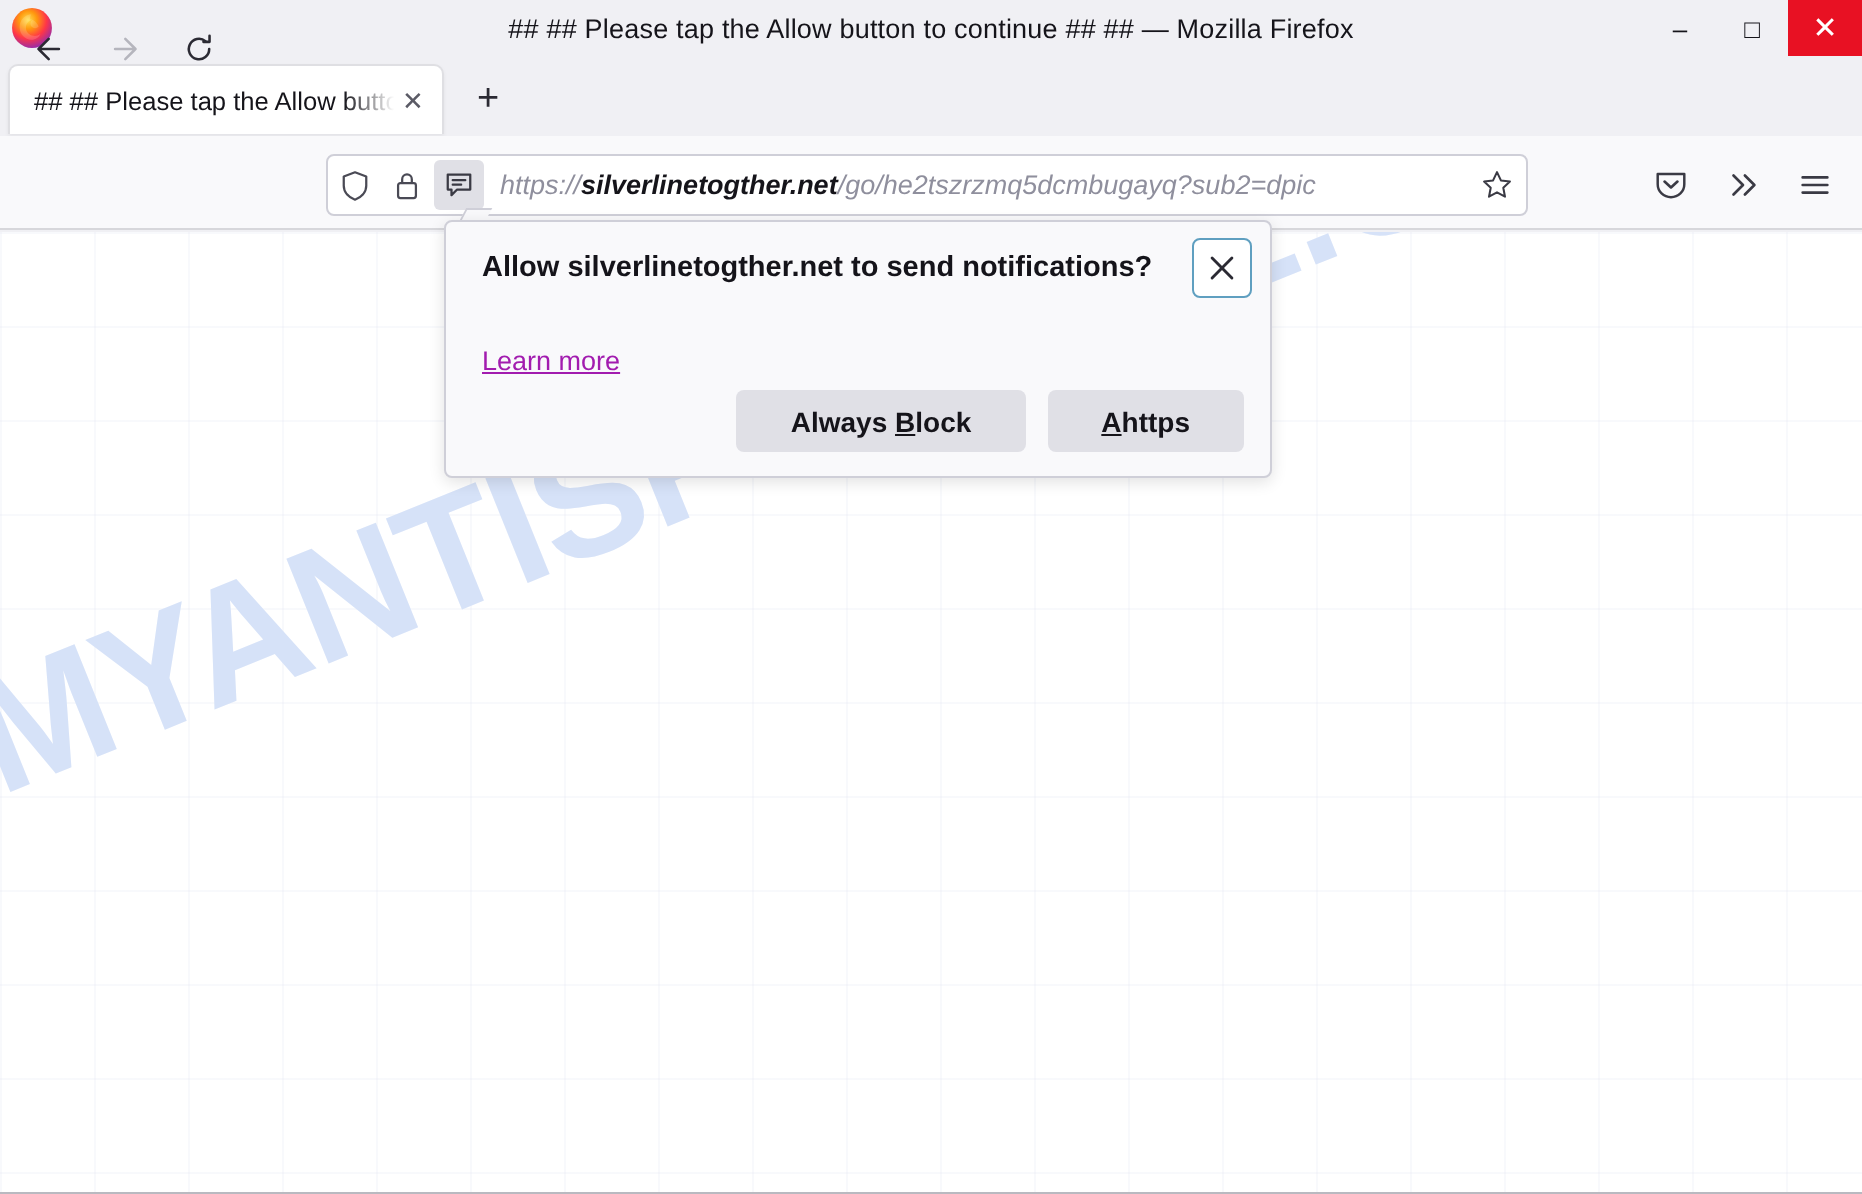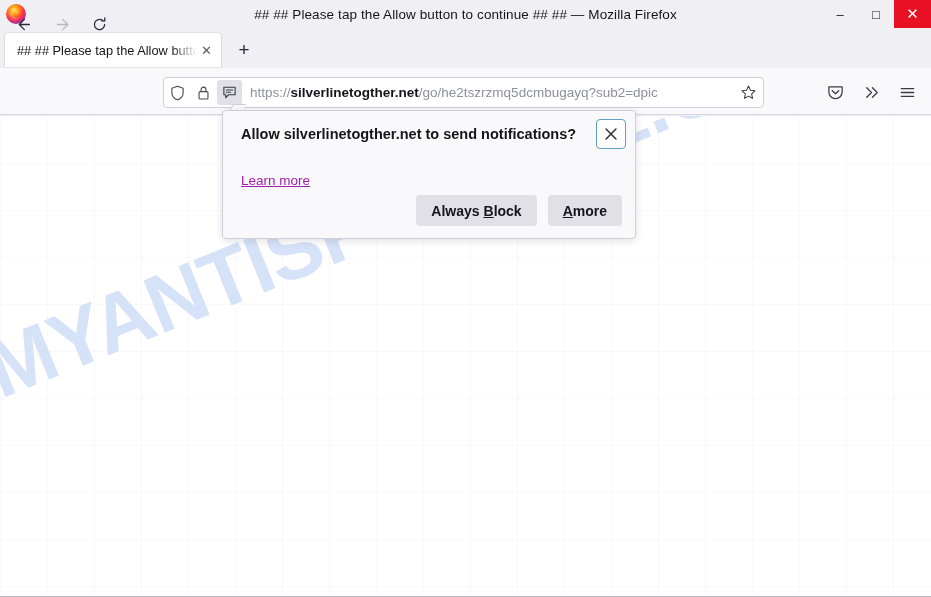--- a/index.html
+++ b/index.html
@@ -111,20 +111,21 @@
   }
   .id-icon.perm { background:#e0e0e6; border-radius:3px; width:25px; height:25px; margin-left:1px;}
   .url-text {
     flex:1 1 auto;
     font-size:13.5px;
     color:#8f8f9d;
     white-space:nowrap; overflow:hidden;
     padding-left:8px;
     -webkit-mask-image:linear-gradient(to right, #000 96%, transparent 100%);
     mask-image:linear-gradient(to right, #000 96%, transparent 100%);
+    font-style:italic;
   }
   .url-host { color:#15141a; font-weight:bold; }
   .star-btn {
     width:30px; height:29px; flex:0 0 auto;
     display:flex; align-items:center; justify-content:center;
   }
   .tb-right { position:absolute; top:77px; height:31px; display:flex; align-items:center; }
   .tb-pocket { left:820px; }
   .tb-overflow { left:856px; }
   .tb-menu { left:892px; }
@@ -220,21 +221,21 @@
   }
   .panel-actions {
     position:absolute; right:13px; bottom:12px;
     display:flex; gap:11px; align-items:center;
   }
   .pbtn {
     background:#e0e0e6;
     border:none;
     border-radius:4px;
     height:31px;
-    padding:0 15px;
+    padding:0 27px;
     font-family:"Liberation Sans", sans-serif;
     font-size:14px;
     font-weight:bold;
     color:#15141a;
   }
   .pbtn u { text-decoration:underline; }
 
   .bottom-edge {
     position:absolute; left:0; bottom:0; width:931px; height:1px;
     background:#b9b9c0;
@@ -352,17 +353,17 @@
   <div class="panel">
     <div class="panel-title">Allow silverlinetogther.net to send notifications?</div>
     <a class="panel-link" href="#">Learn more</a>
     <div class="panel-close">
       <svg width="18" height="18" viewBox="0 0 20 20">
         <path d="M4.5 4.5 L15.5 15.5 M15.5 4.5 L4.5 15.5" stroke="#2b2a33" stroke-width="1.6" stroke-linecap="round"></path>
       </svg>
     </div>
     <div class="panel-actions">
       <button class="pbtn"><span>Always </span><u>B</u><span>lock</span></button>
-      <button class="pbtn"><u>A</u><span>more</span></button>
+      <button class="pbtn"><u>A</u><span>https</span></button>
     </div>
   </div>
 
 </div>
 
 </body></html>

